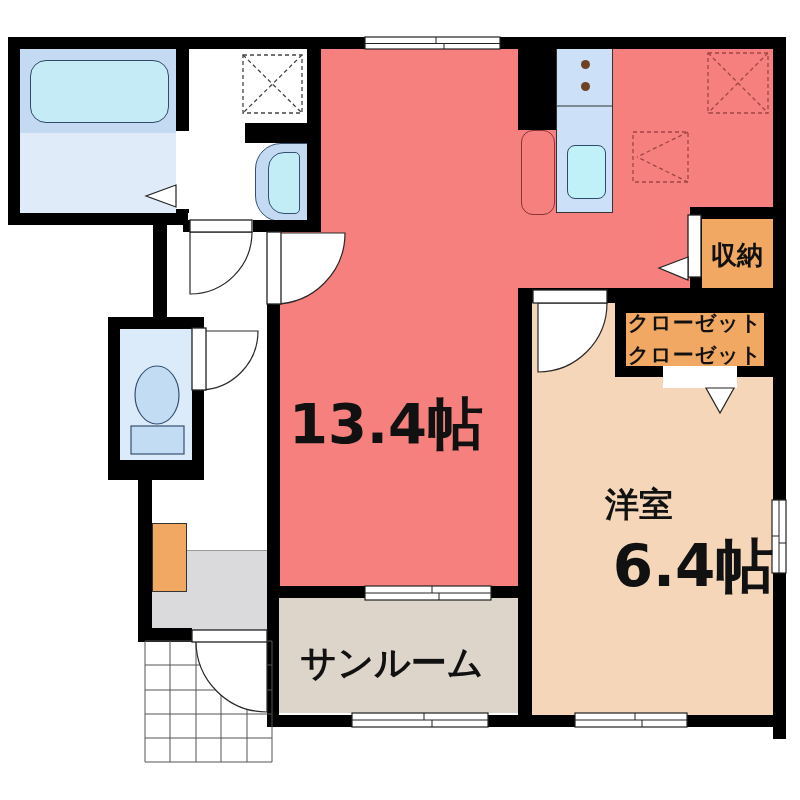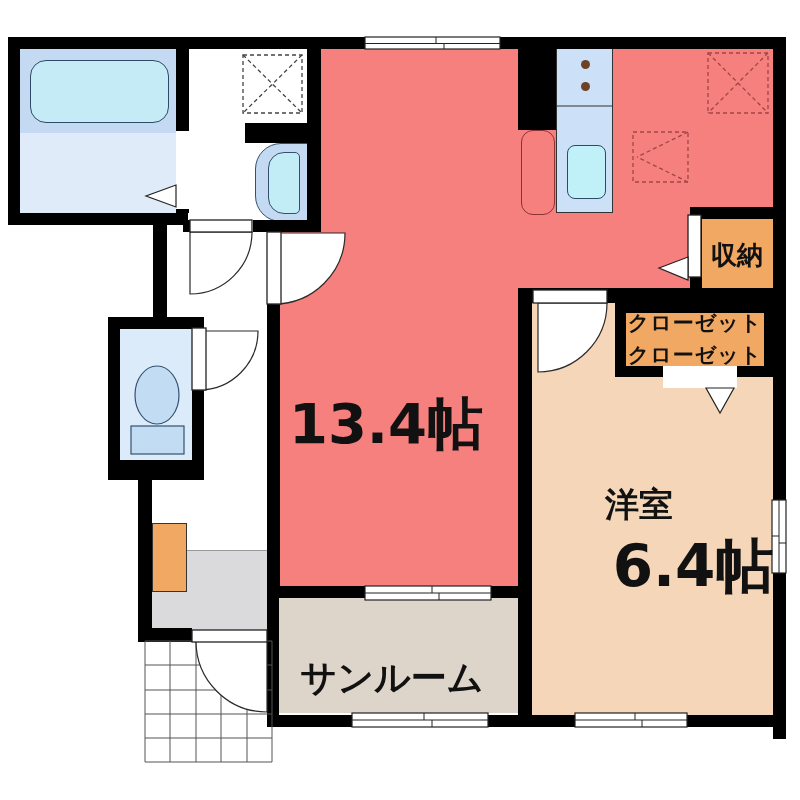--- a/index.html
+++ b/index.html
@@ -133,21 +133,21 @@
 
     <ellipse cx="157" cy="395" rx="22" ry="29" fill="#C2DCF4" stroke="#34506e" stroke-width="1.2"></ellipse>
     <rect x="131" y="426" width="53" height="28" fill="#C2DCF4" stroke="#34506e" stroke-width="1.2"></rect>
   </svg>
 
   <div class="label" style="left:386px;top:424px;font-size:56px;">13.4帖</div>
 
   <div class="label" style="left:639px;top:505px;font-size:34px;">洋室</div>
   <div class="label" style="left:677px;top:567px;font-size:58px;margin-left:16px;">6.4帖</div>
 
-  <div class="label" style="left:392px;top:678px;font-size:36px;text-align:right;">サンルーム</div>
+  <div class="label" style="left:392px;top:663px;font-size:36px;text-align:right;">サンルーム</div>
 
   <div class="label" style="left:737px;top:255px;font-size:26px;">収納</div>
 
   <div class="label" style="left:695px;top:339px;font-size:21px;line-height:1.5;letter-spacing:1px;">
     <span>クローゼット</span><br>
     <span>クローゼット</span>
   </div>
 
 </div>
 

